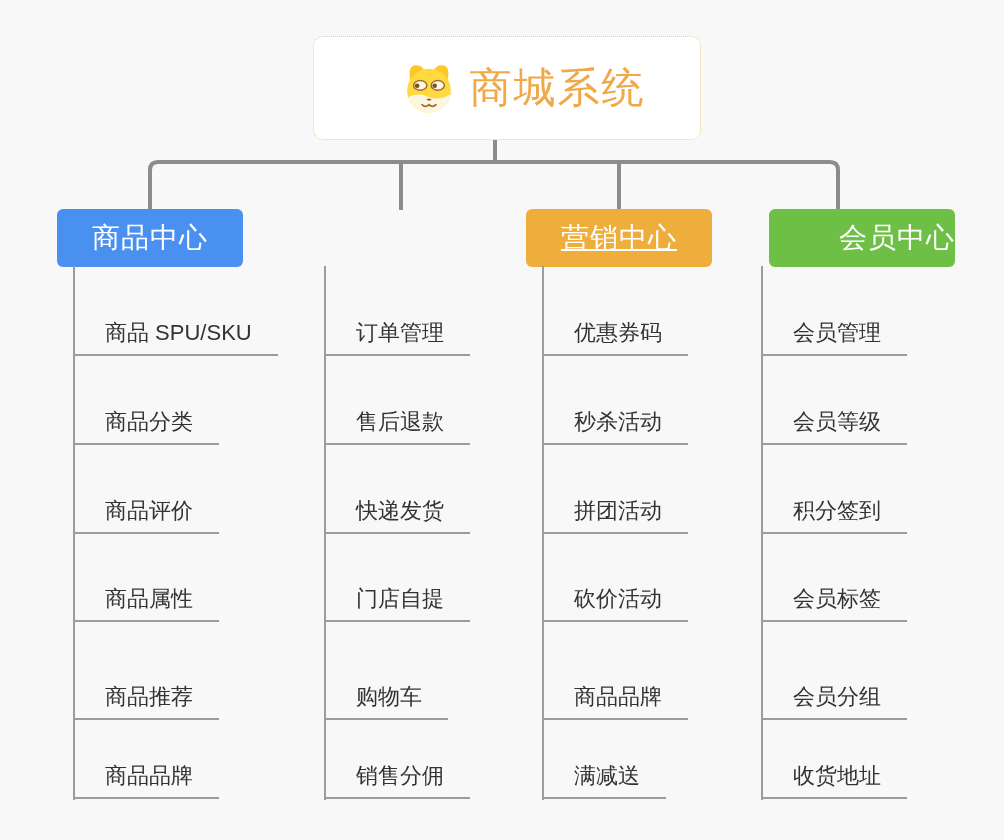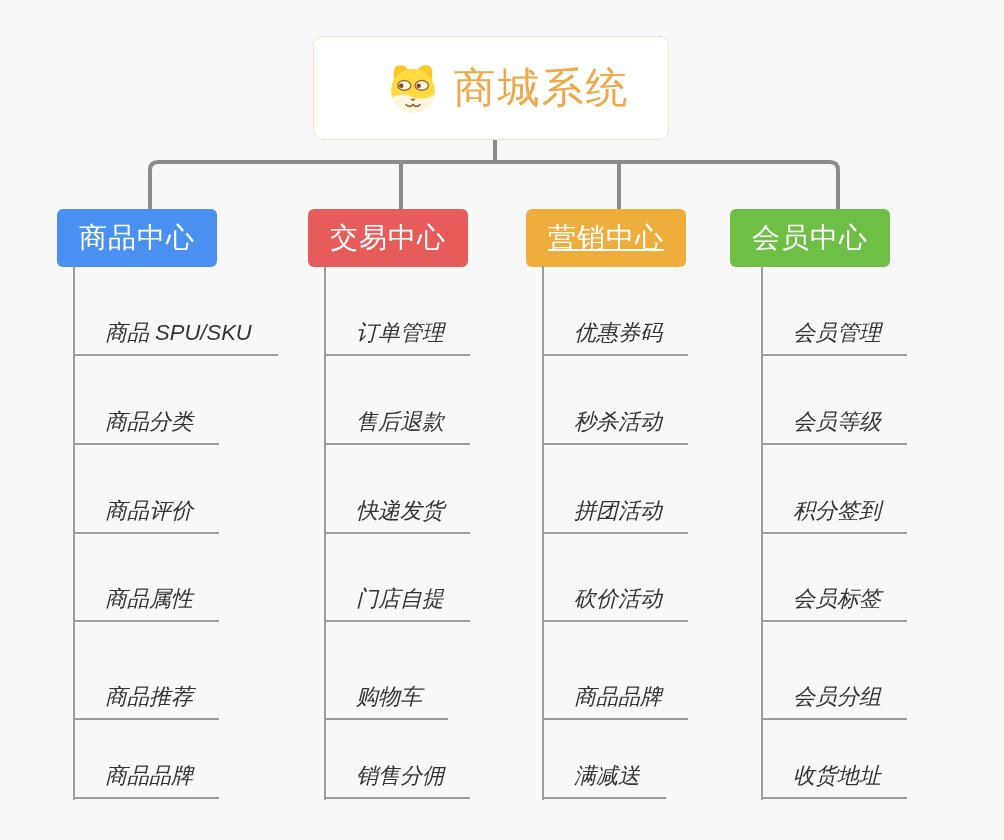--- a/index.html
+++ b/index.html
@@ -9,21 +9,21 @@
   }
   .stage{
     position:relative;
     width:1004px;height:840px;
     background:#f8f8f8;
     overflow:hidden;
   }
   
   .root-node{
     position:absolute;left:313px;top:36px;
-    width:356px;height:104px;
+    width:388px;height:104px;
     background:#ffffff;
     border:1px dotted #f2c98c;
     border-radius:10px;
     display:flex;align-items:center;justify-content:center;
     gap:13px;
     box-sizing:border-box;
     padding-left:32px;
   }
   .root-title{
     font-size:42px;
@@ -32,31 +32,31 @@
     font-weight:500;
     white-space:nowrap;
   }
   .root-icon{width:56px;height:56px;display:block;}
   
   .connectors{position:absolute;left:0;top:0;width:1004px;height:840px;}
   .connectors path{stroke:#8c8c8c;stroke-width:4;fill:none;}
   
   .branch{
     position:absolute;top:209px;
-    width:160px;height:58px;
+    width:186px;height:58px;
     border-radius:6px;
     display:flex;align-items:center;justify-content:center;
     color:#ffffff;
     font-size:28px;
     letter-spacing:1px;
   }
   .branch.c0{left:57px;background:#4a90f0;}
   .branch.c1{left:308px;background:#e85b5b;}
   .branch.c2{left:526px;background:#efad3c;text-decoration:underline;}
-  .branch.c3{left:730px;background:#6dbf45;}
+  .branch.c3{left:769px;background:#6dbf45;justify-content:flex-end;}
   
   .col-line{
     position:absolute;top:266px;
     width:2px;height:534px;
     background:#9c9c9c;
   }
   .col-line.c0{left:73px;}
   .col-line.c1{left:324px;}
   .col-line.c2{left:542px;}
   .col-line.c3{left:761px;}
@@ -71,21 +71,20 @@
     display:inline-block;
     box-sizing:border-box;
     height:40px;
     line-height:34px;
     padding:0 26px 12px 32px;
     border-bottom:2px solid #9c9c9c;
     font-size:22px;
     color:#333333;
     white-space:nowrap;
     cursor:default;
-    font-style:italic;
   }
   .leaf.r0{top:316px;}
   .leaf.r1{top:405px;}
   .leaf.r2{top:494px;}
   .leaf.r3{top:582px;text-align:right;}
   .leaf.r4{top:680px;}
   .leaf.r5{top:759px;}
 </style>
 </head>
 <body>
@@ -115,23 +114,20 @@
       <circle cx="18.5" cy="29.5" r="2.6" fill="#7d4f22"></circle>
       <circle cx="38.5" cy="29.5" r="2.6" fill="#7d4f22"></circle>
       <path d="M29 45 Q32 48 35 45 Q32 43 29 45 Z" fill="#9a6b32"></path>
       <path d="M24 51 Q28 55 32 51 Q36 55 40 51" stroke="#9a6b32" stroke-width="1.8" fill="none" stroke-linecap="round"></path>
     </svg>
     <span class="root-title">商城系统</span>
   </div>
 
   <div class="branch c0">
     <span>商品中心</span>
-  </div>
-  <div class="branch c1">
-    <span>交易中心</span>
   </div>
   <div class="branch c2">
     <span>营销中心</span>
   </div>
   <div class="branch c3">
     <span>会员中心</span>
   </div>
 
   <div class="col-line c0"></div>
   <div class="col-line c1"></div>

